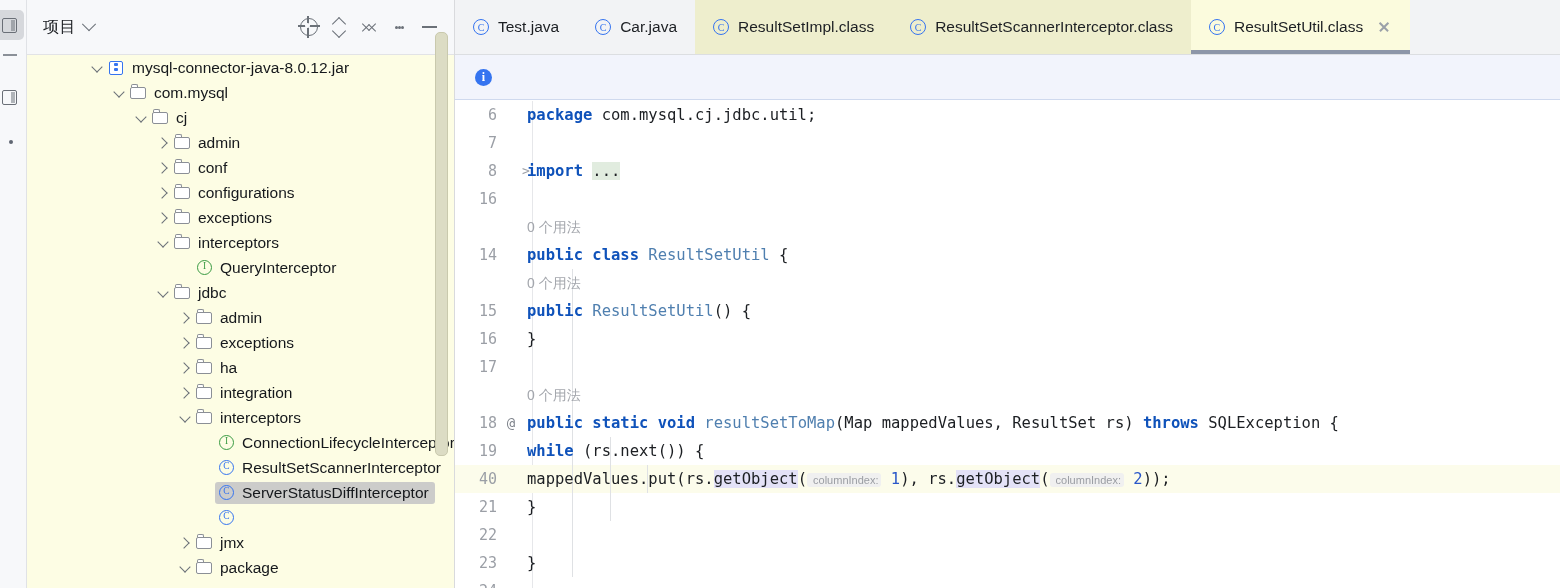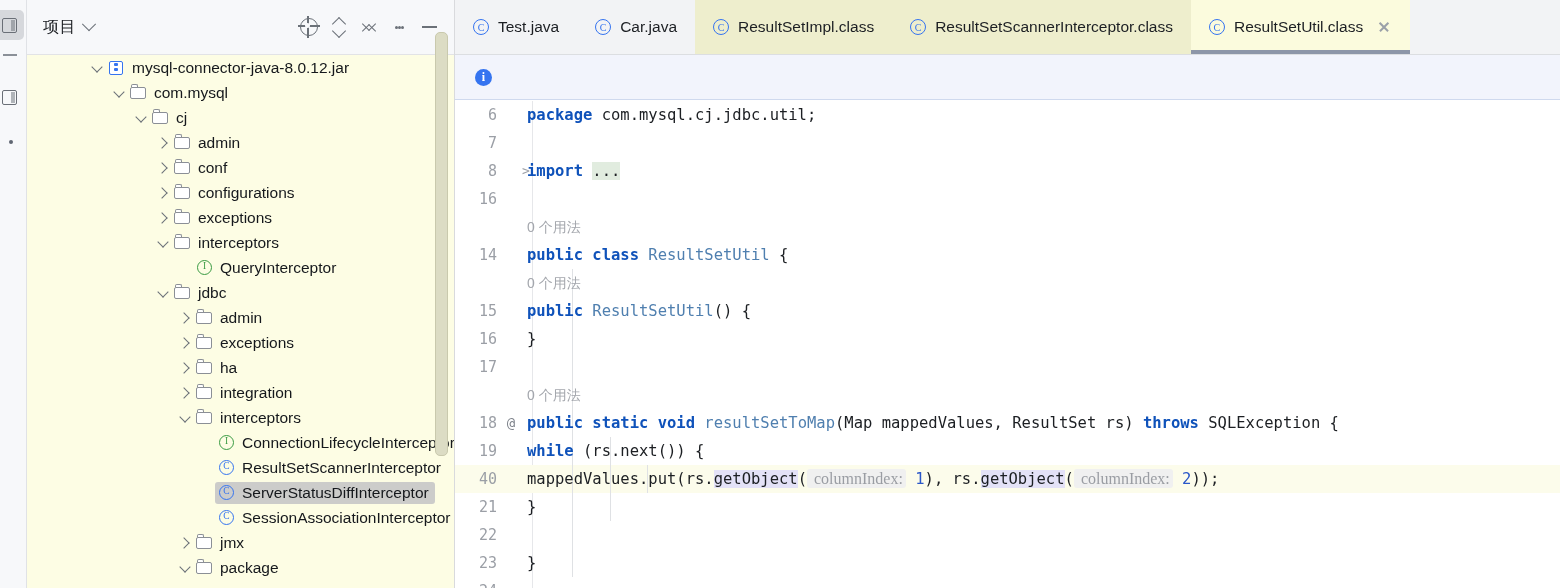--- a/index.html
+++ b/index.html
@@ -182,22 +182,22 @@
     position:absolute;left:72px;line-height:28px;color:#1c1f23;
     font-family:"DejaVu Sans Mono", monospace;
   }
   .hint{color:#a4a7ad;font-family:"Liberation Sans",sans-serif;font-size:14px;}
   .kw{color:#0f52ba;font-weight:600;}
   .cls{color:#4f7faf;}
   .num{color:#2a57c9;}
   .fold{background:#e1ecdf;color:#1c1f23;}
   .caretid{background:#e4e2f7;}
   .phint{
-    background:#f0f0f0;color:#9a9da3;font-family:Liberation Serif, serif;
-    font-size:16px;border-radius:3px;padding:1px 3px;
+    background:#f0f0f0;color:#9a9da3;font-family:Liberation Sans, sans-serif;
+    font-size:11px;border-radius:3px;padding:1px 3px;
   }
   .indent{
     position:absolute;top:0;bottom:0;width:1px;background:#dfe1e4;
   }
 </style>
 </head>
 <body>
 
 <div class="app">
 
@@ -429,21 +429,20 @@
             </div>
             <span>ServerStatusDiffInterceptor</span>
           </div>
         </div>
         <div class="trow">
           <div class="tarrow " style="margin-left: 172px;"></div>
           <div class="tlabel-wrap">
             <div class="ticon">
               <div class="ic-cls">C</div>
             </div>
-            <span>SessionAssociationInterceptor</span>
           </div>
         </div>
         <div class="trow">
           <div class="tarrow closed" style="margin-left: 150px;">
             <i></i>
           </div>
           <div class="tlabel-wrap">
             <div class="ticon">
               <div class="ic-folder"></div>
             </div>

